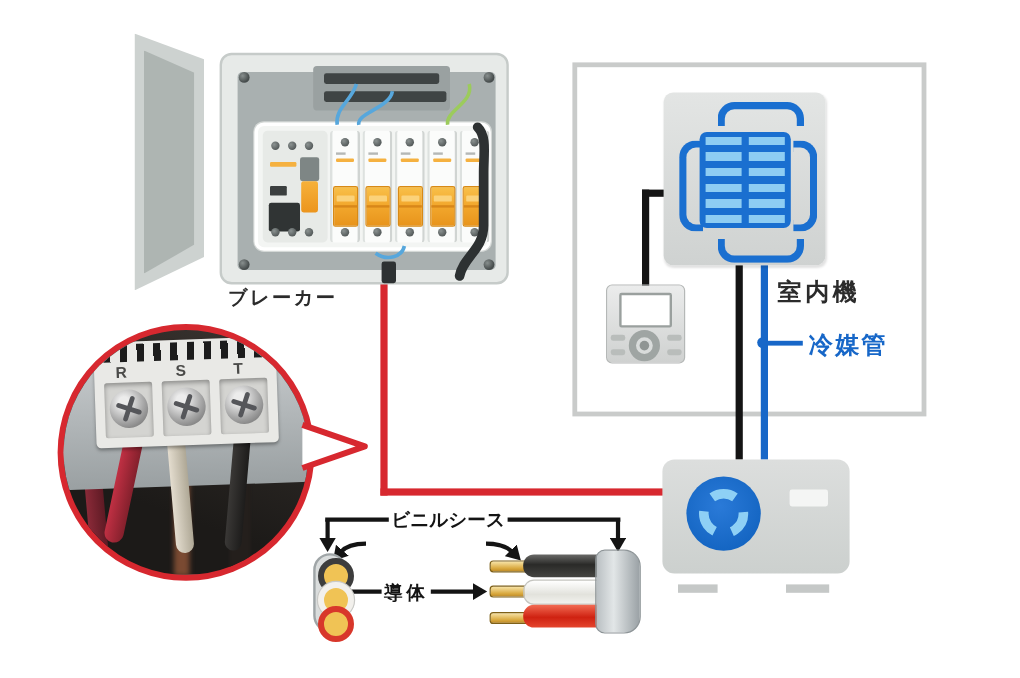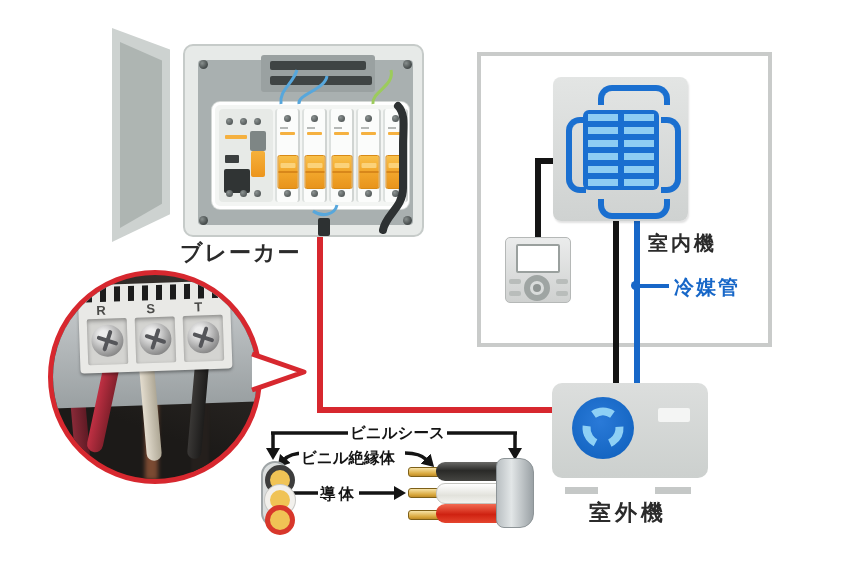--- a/index.html
+++ b/index.html
@@ -207,21 +207,21 @@
     <svg class="abs" style="left:0;top:0;width:241px;height:193px;" viewBox="0 0 241 193">
       <path d="M112,24 C108,38 94,44 96,58" fill="none" stroke="#57a7dc" stroke-width="3"></path>
       <path d="M142,30 C140,44 112,48 114,58" fill="none" stroke="#57a7dc" stroke-width="3"></path>
       <path d="M206,24 C210,40 186,46 188,58" fill="none" stroke="#9ccb5c" stroke-width="3"></path>
       <path d="M213,60 C221,68 218,82 218,98 L218,142 C218,162 201,168 198,184" fill="none" stroke="#2d3132" stroke-width="8" stroke-linecap="round"></path>
       <path d="M128,165 C138,172 150,168 152,159" fill="none" stroke="#57a7dc" stroke-width="3"></path>
     </svg>
     <div class="abs" style="left:133px;top:172px;width:12px;height:18px;background:#2d3132;border-radius:2px;"></div>
   </div>
 
-  <div class="abs jp" style="left:180px;top:238px;font-size:22px;letter-spacing:2px;">ブレーカー</div>
+  <div class="abs jp" style="left:190px;top:238px;font-size:16px;letter-spacing:2px;">ブレーカー</div>
 
   <div class="abs line blk" style="left:613px;top:221px;width:6px;height:162px;"></div>
   <div class="abs line blu" style="left:634px;top:221px;width:6px;height:162px;"></div>
 
   <div class="abs line blk" style="left:535px;top:158px;width:20px;height:6px;"></div>
   <div class="abs line blk" style="left:535px;top:158px;width:6px;height:82px;"></div>
 
   <div class="abs indoor">
     <div class="brk t"></div>
     <div class="brk b"></div>
@@ -251,21 +251,20 @@
   <div class="abs outdoor">
     <div class="abs fan">
       <svg viewBox="0 0 62 62" style="width:62px;height:62px;display:block;">
         <circle cx="31" cy="31" r="16.5" fill="none" stroke="#8ed0f5" stroke-width="8" stroke-dasharray="20 14.6" transform="rotate(-125 31 31)"></circle>
       </svg>
     </div>
     <div class="abs ovent"></div>
   </div>
   <div class="foot abs" style="left:565px;top:487px;width:33px;"></div>
   <div class="foot abs" style="left:655px;top:487px;width:36px;"></div>
-  <div class="abs jp" style="left:589px;top:498px;font-size:22px;letter-spacing:4px;">室外機</div>
 
   <div class="abs photo">
     <div class="pwire" style="left:20px;top:110px;width:15px;height:95px;background:linear-gradient(90deg,#8a2a38,#5e1a24);transform:rotate(-5deg);"></div>
     <div class="abs" style="left:92px;top:120px;width:13px;height:85px;background:#7a4a32;filter:blur(2px);"></div>
     <div class="abs" style="left:138px;top:115px;width:18px;height:90px;background:#241f1c;filter:blur(1px);"></div>
     <div class="plate"></div>
     <div class="pwire" style="left:42px;top:86px;width:16px;height:92px;background:linear-gradient(90deg,#c03043,#83202c);transform:rotate(12deg);"></div>
     <div class="pwire" style="left:90px;top:88px;width:15px;height:98px;background:linear-gradient(90deg,#e4ddcf,#aea795);transform:rotate(-5deg);"></div>
     <div class="pwire" style="left:138px;top:86px;width:14px;height:98px;background:linear-gradient(90deg,#3a3836,#1d1c1b);transform:rotate(5deg);"></div>
     <div class="crimp" style="left:46px;top:80px;"></div>
@@ -301,22 +300,21 @@
     <g fill="none" stroke="#141414" stroke-width="3.5">
       <path d="M21,23 H267"></path>
       <path d="M23,23 V40" marker-end="url(#ah)"></path>
       <path d="M265,23 V40" marker-end="url(#ah)"></path>
       <path d="M55,43 Q40,43 34,50" marker-end="url(#ah)"></path>
       <path d="M155,43 Q170,43 177,50" marker-end="url(#ah)"></path>
       <path d="M72,83 H40" marker-end="url(#ah)"></path>
       <path d="M106,83 H146" marker-end="url(#ah)"></path>
     </g>
   </svg>
-  <div class="cbl-label" style="left:348px;top:423px;">ビニルシース</div>
-  <div class="cbl-label" style="left:299px;top:448px;">ビニル絶縁体</div>
+  <div class="cbl-label" style="left:324px;top:423px;">ビニルシース</div>
   <div class="cbl-label" style="left:318px;top:484px;letter-spacing:3px;">導体</div>
 
   <div class="abs flatcable">
     <div class="core" style="top:2px;border:5px solid #3d3d3d;"></div>
     <div class="core" style="top:22px;border:5px solid #f2f0ec;box-shadow:0 0 0 1px #c9c9c6;"></div>
     <div class="core" style="top:42px;border:5px solid #d8372b;"></div>
   </div>
 
   <div class="abs rightcable">
     <div class="rod" style="top:9px;"></div>

